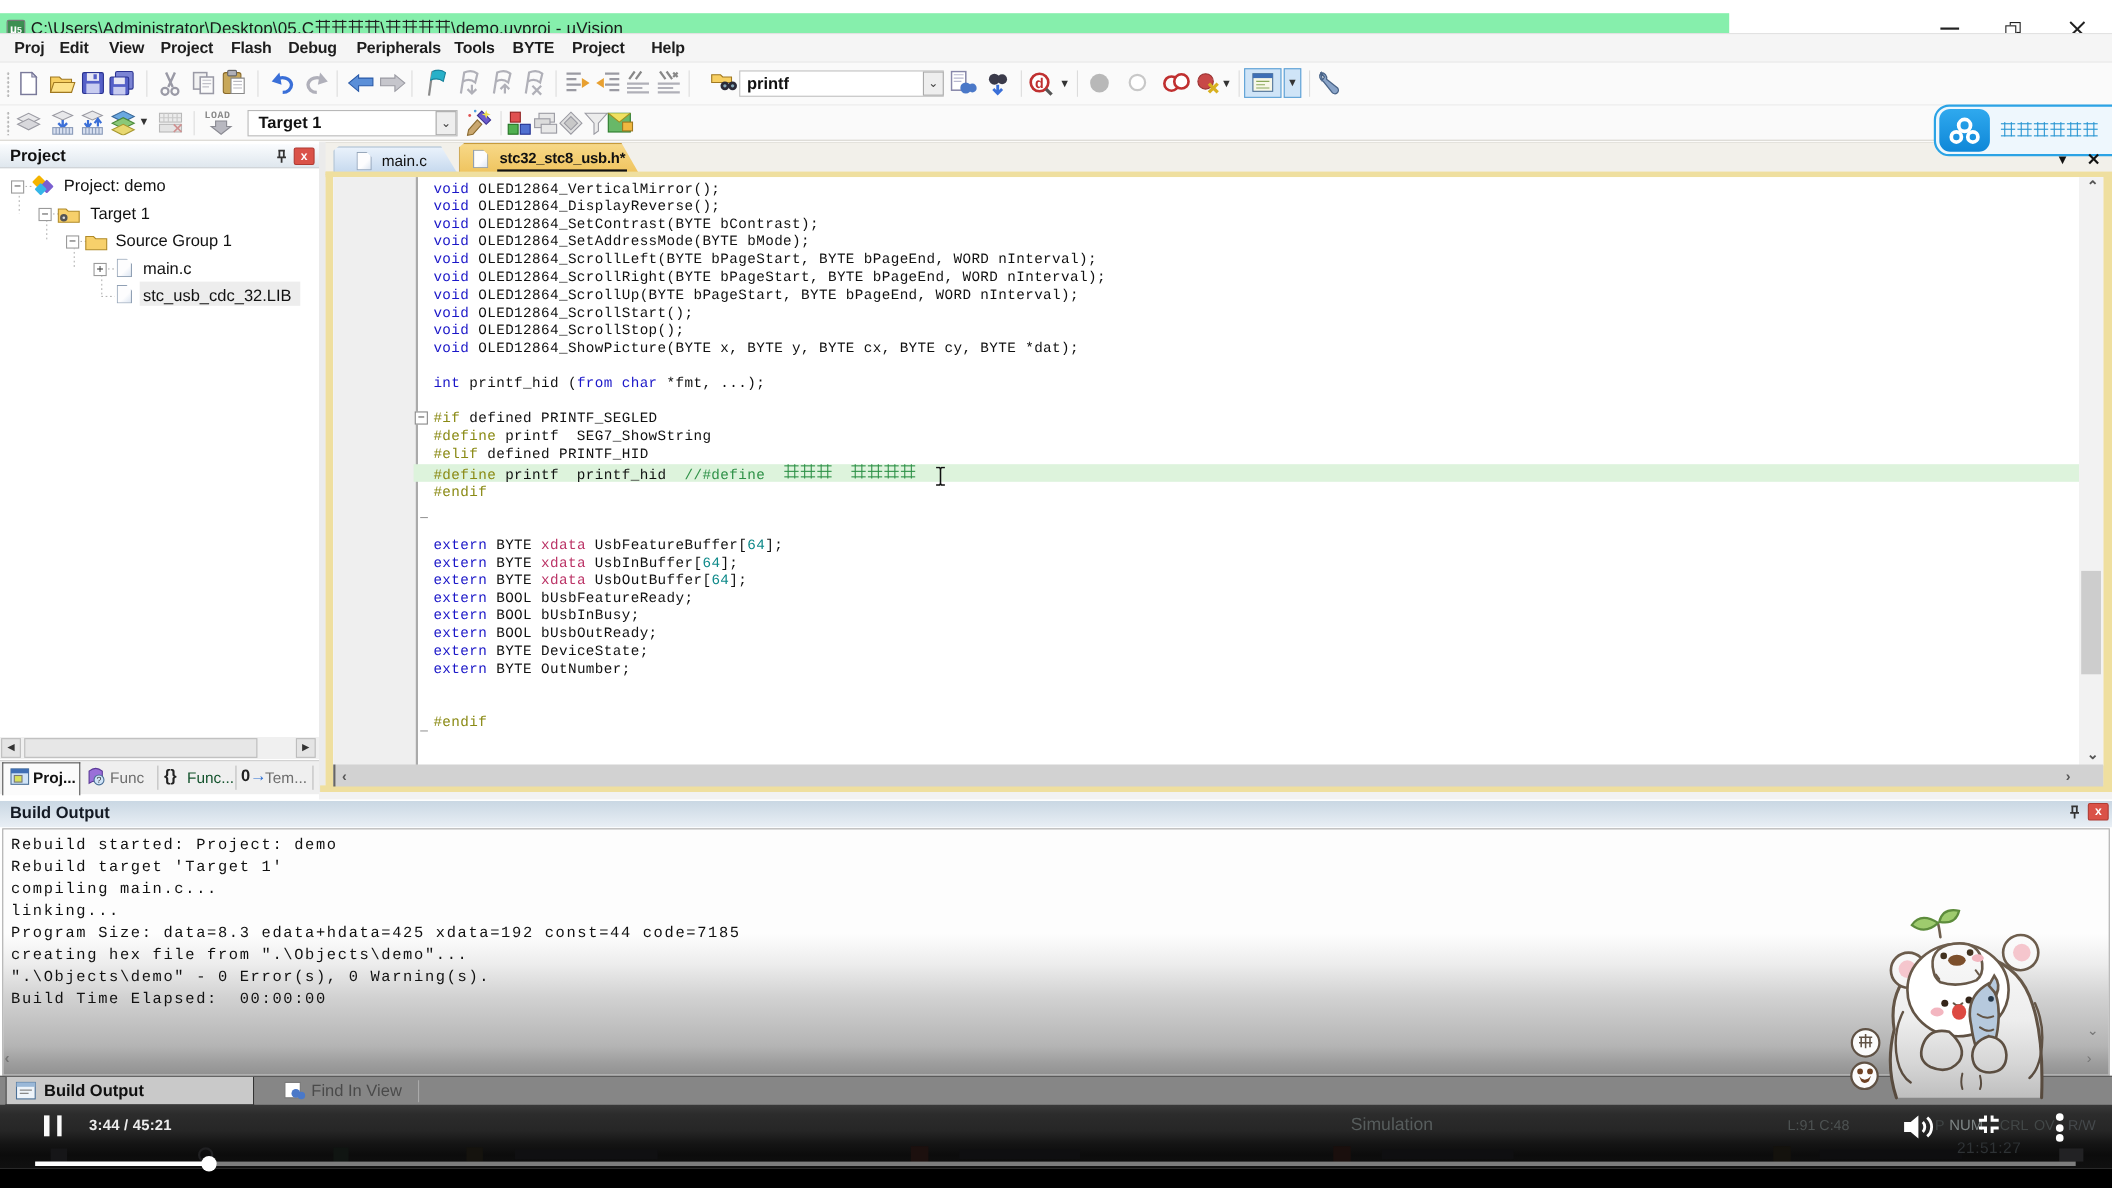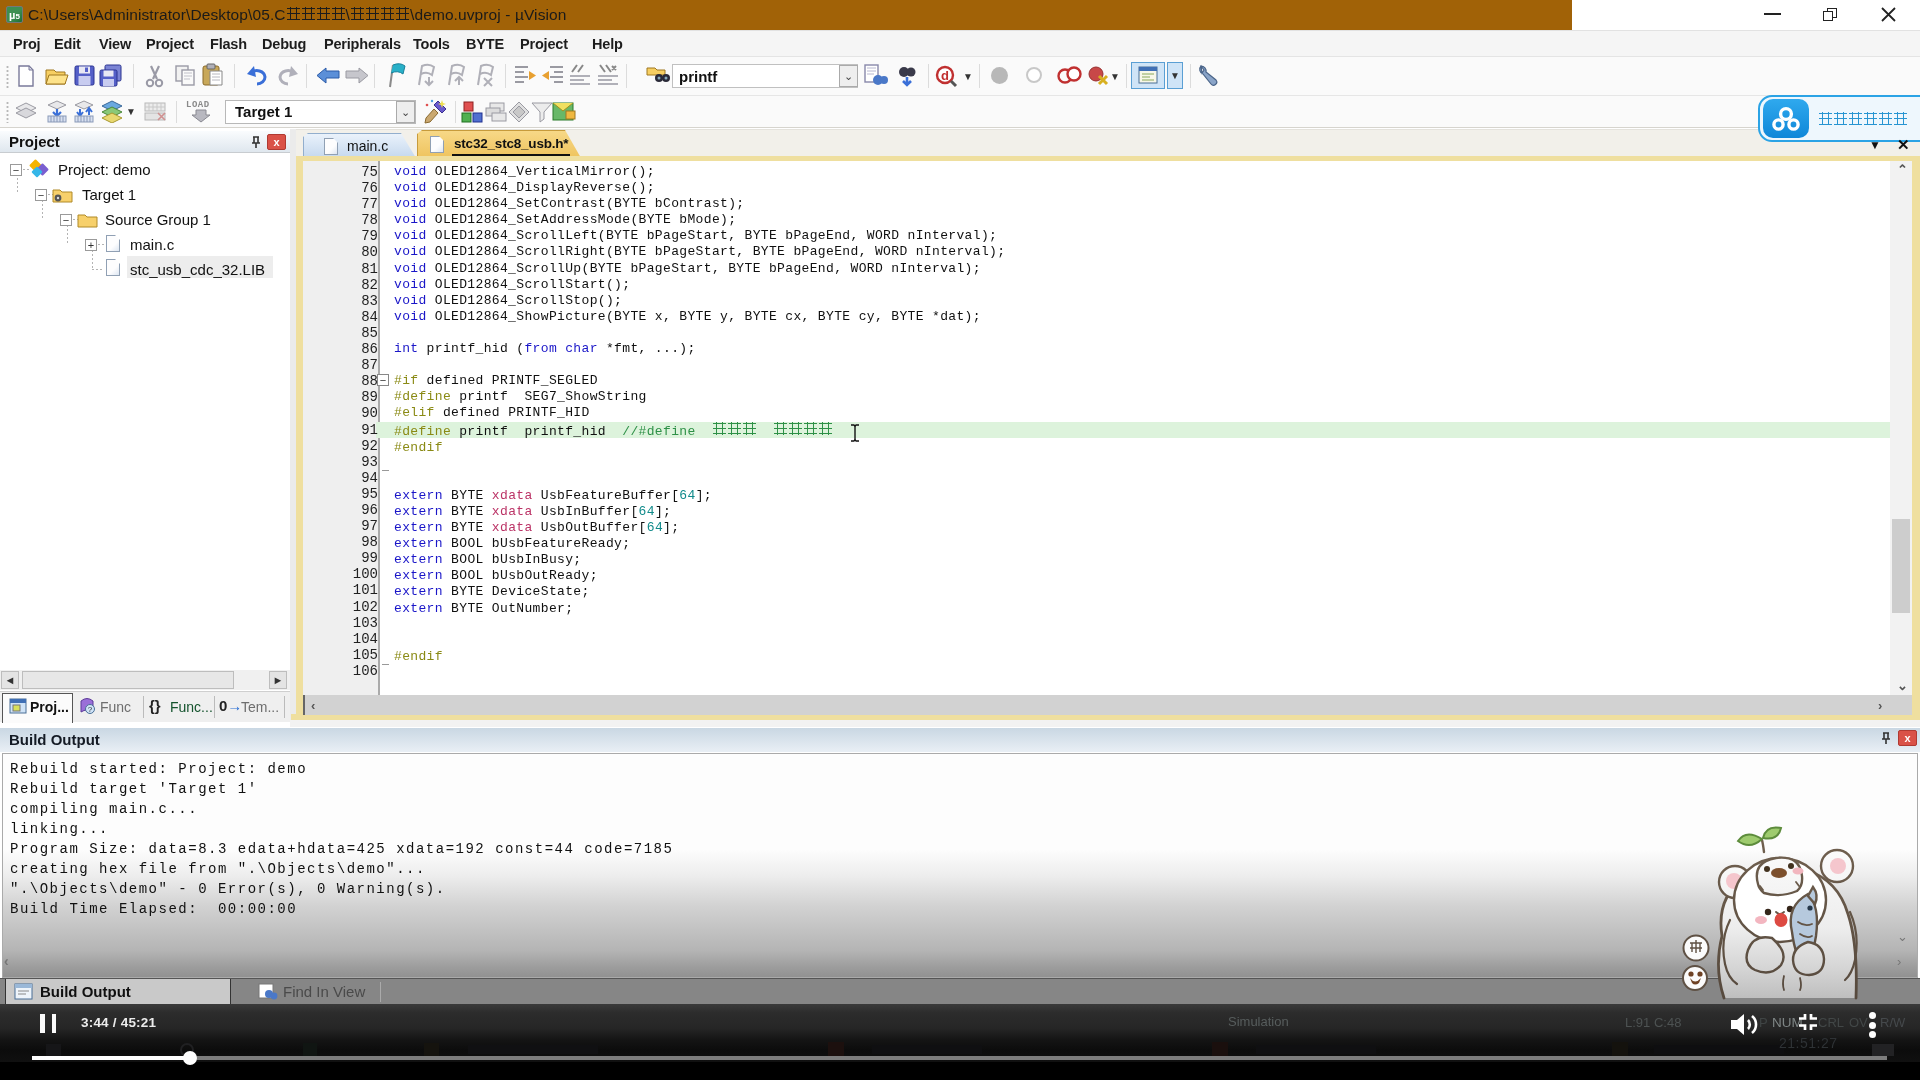--- a/index.html
+++ b/index.html
@@ -6,21 +6,21 @@
 .abs{position:absolute}
 svg text{font-family:"Liberation Sans",sans-serif}
 
 .zh{display:inline-block;width:13px;height:13px;margin:0 1px;
 background:linear-gradient(var(--c),var(--c)) 0 1px/100% 1.4px no-repeat,
 linear-gradient(var(--c),var(--c)) 0 6px/100% 1.3px no-repeat,
 linear-gradient(var(--c),var(--c)) 0 11.5px/100% 1.4px no-repeat,
 linear-gradient(var(--c),var(--c)) 3px 0/1.3px 100% no-repeat,
 linear-gradient(var(--c),var(--c)) 9px 0/1.3px 100% no-repeat}
 
-#title{left:0;top:0;width:1572px;height:30px;background:#a16207}
+#title{left:0;top:12px;width:1572px;height:30px;background:#86efac}
 #title .txt{left:28px;top:6px;font-size:15.5px;color:#1a1a1a;letter-spacing:.1px}
 #uvico{left:6px;top:6px;width:17px;height:17px;background:linear-gradient(135deg,#3d8f52 55%,#1d6c35);border:1px solid #777;border-radius:2px;color:#fff;font-size:11px;font-weight:bold;text-align:center;line-height:16px}
 
 #menu{left:0;top:30px;width:1920px;height:27px;background:#f5f5f5;border-top:1px solid #e2e2e2;border-bottom:1px solid #e4e4e4}
 #menu span{position:absolute;top:5px;font-size:14.5px;font-weight:600;color:#1d1d1d;letter-spacing:-.2px}
 
 #tb1{left:0;top:57px;width:1920px;height:39px;background:#fafafa;border-bottom:1px solid #e6e6e6}
 #tb2{left:0;top:96px;width:1920px;height:32px;background:#fafafa;border-bottom:1px solid #d6d4ce}
 .grip{position:absolute;left:6px;width:3px;background-image:radial-gradient(circle,#b8b8b8 1px,transparent 1.2px);background-size:3px 4px}
 .tsep{position:absolute;width:1px;background:#dcdcdc}
@@ -397,52 +397,20 @@
       <div class="abs" style="left:34px;top:23px;width:118px;height:2.5px;background:#111"></div>
     </div>
 <div class="abs" style="left:290px;top:129px;width:6px;height:591px;background:#ebebeb"></div>
 <div class="abs yb" style="left:296px;top:156px;width:7px;height:564px"></div>
 <div class="abs yb" style="left:296px;top:156px;width:1624px;height:5px"></div>
 <div class="abs yb" style="left:1912px;top:158px;width:8px;height:562px"></div>
 <div class="abs yb" style="left:291px;top:714px;width:1629px;height:6px"></div>
 <div class="abs" id="edbody"></div>
 <div class="abs" id="gutter"></div>
 <div class="abs" id="hl91"></div>
-<div class="abs" id="lnums"> 75
- 76
- 77
- 78
- 79
- 80
- 81
- 82
- 83
- 84
- 85
- 86
- 87
- 88
- 89
- 90
- 91
- 92
- 93
- 94
- 95
- 96
- 97
- 98
- 99
-100
-101
-102
-103
-104
-105
-106</div>
 <div class="abs" id="code"><span class="kw">void</span> OLED12864_VerticalMirror();
 <span class="kw">void</span> OLED12864_DisplayReverse();
 <span class="kw">void</span> OLED12864_SetContrast(BYTE bContrast);
 <span class="kw">void</span> OLED12864_SetAddressMode(BYTE bMode);
 <span class="kw">void</span> OLED12864_ScrollLeft(BYTE bPageStart, BYTE bPageEnd, WORD nInterval);
 <span class="kw">void</span> OLED12864_ScrollRight(BYTE bPageStart, BYTE bPageEnd, WORD nInterval);
 <span class="kw">void</span> OLED12864_ScrollUp(BYTE bPageStart, BYTE bPageEnd, WORD nInterval);
 <span class="kw">void</span> OLED12864_ScrollStart();
 <span class="kw">void</span> OLED12864_ScrollStop();
 <span class="kw">void</span> OLED12864_ShowPicture(BYTE x, BYTE y, BYTE cx, BYTE cy, BYTE *dat);
@@ -590,21 +558,21 @@
   <div class="abs" style="left:468px;top:1045px;width:130px;height:9px;background:#101012"></div>
   <div class="abs" style="left:828px;top:1042px;width:16px;height:15px;background:#1c100e"></div>
   <div class="abs" style="left:872px;top:1045px;width:110px;height:9px;background:#0f0f11"></div>
   <div class="abs" style="left:1212px;top:1042px;width:16px;height:15px;background:#1a0f0d"></div>
   <div class="abs" style="left:1256px;top:1045px;width:120px;height:9px;background:#0f0f11"></div>
   <div class="abs" style="left:1612px;top:1042px;width:16px;height:15px;background:#14120d"></div>
   <div class="abs" style="left:1654px;top:1045px;width:130px;height:9px;background:#0e0e10"></div>
   <div class="abs" style="left:1872px;top:1044px;width:22px;height:12px;background:#222224"></div>
 </div>
 <div id="player">
-  <div class="abs" style="left:1228px;top:1014px;font-size:13px;color:#575d5d">Simulation</div>
+  <div class="abs" style="left:1228px;top:1014px;font-size:16px;color:#575d5d">Simulation</div>
   <div class="abs" style="left:1625px;top:1015px;font-size:13px;color:#4d5252">L:91 C:48</div>
   <div class="abs" style="left:1759px;top:1015px;font-size:13px;color:#3f4444">P</div>
   <div class="abs" style="left:1772px;top:1015px;font-size:13.5px;color:#7e8585">NUM</div>
   <div class="abs" style="left:1818px;top:1015px;font-size:13px;color:#424747">CRL</div>
   <div class="abs" style="left:1849px;top:1015px;font-size:13px;color:#424747">OV</div>
   <div class="abs" style="left:1880px;top:1015px;font-size:13px;color:#45494c">R/W</div>
   <div class="abs" style="left:1779px;top:1035px;font-size:14px;color:#2e3235;letter-spacing:.5px">21:51:27</div>
   <div class="abs" style="left:40px;top:1014px;width:4.6px;height:19px;background:#fafafa"></div>
   <div class="abs" style="left:51.5px;top:1014px;width:4.6px;height:19px;background:#fafafa"></div>
   <div class="abs" style="left:81px;top:1015px;font-size:13.5px;font-weight:600;color:#ececec;letter-spacing:.2px">3:44 / 45:21</div>

